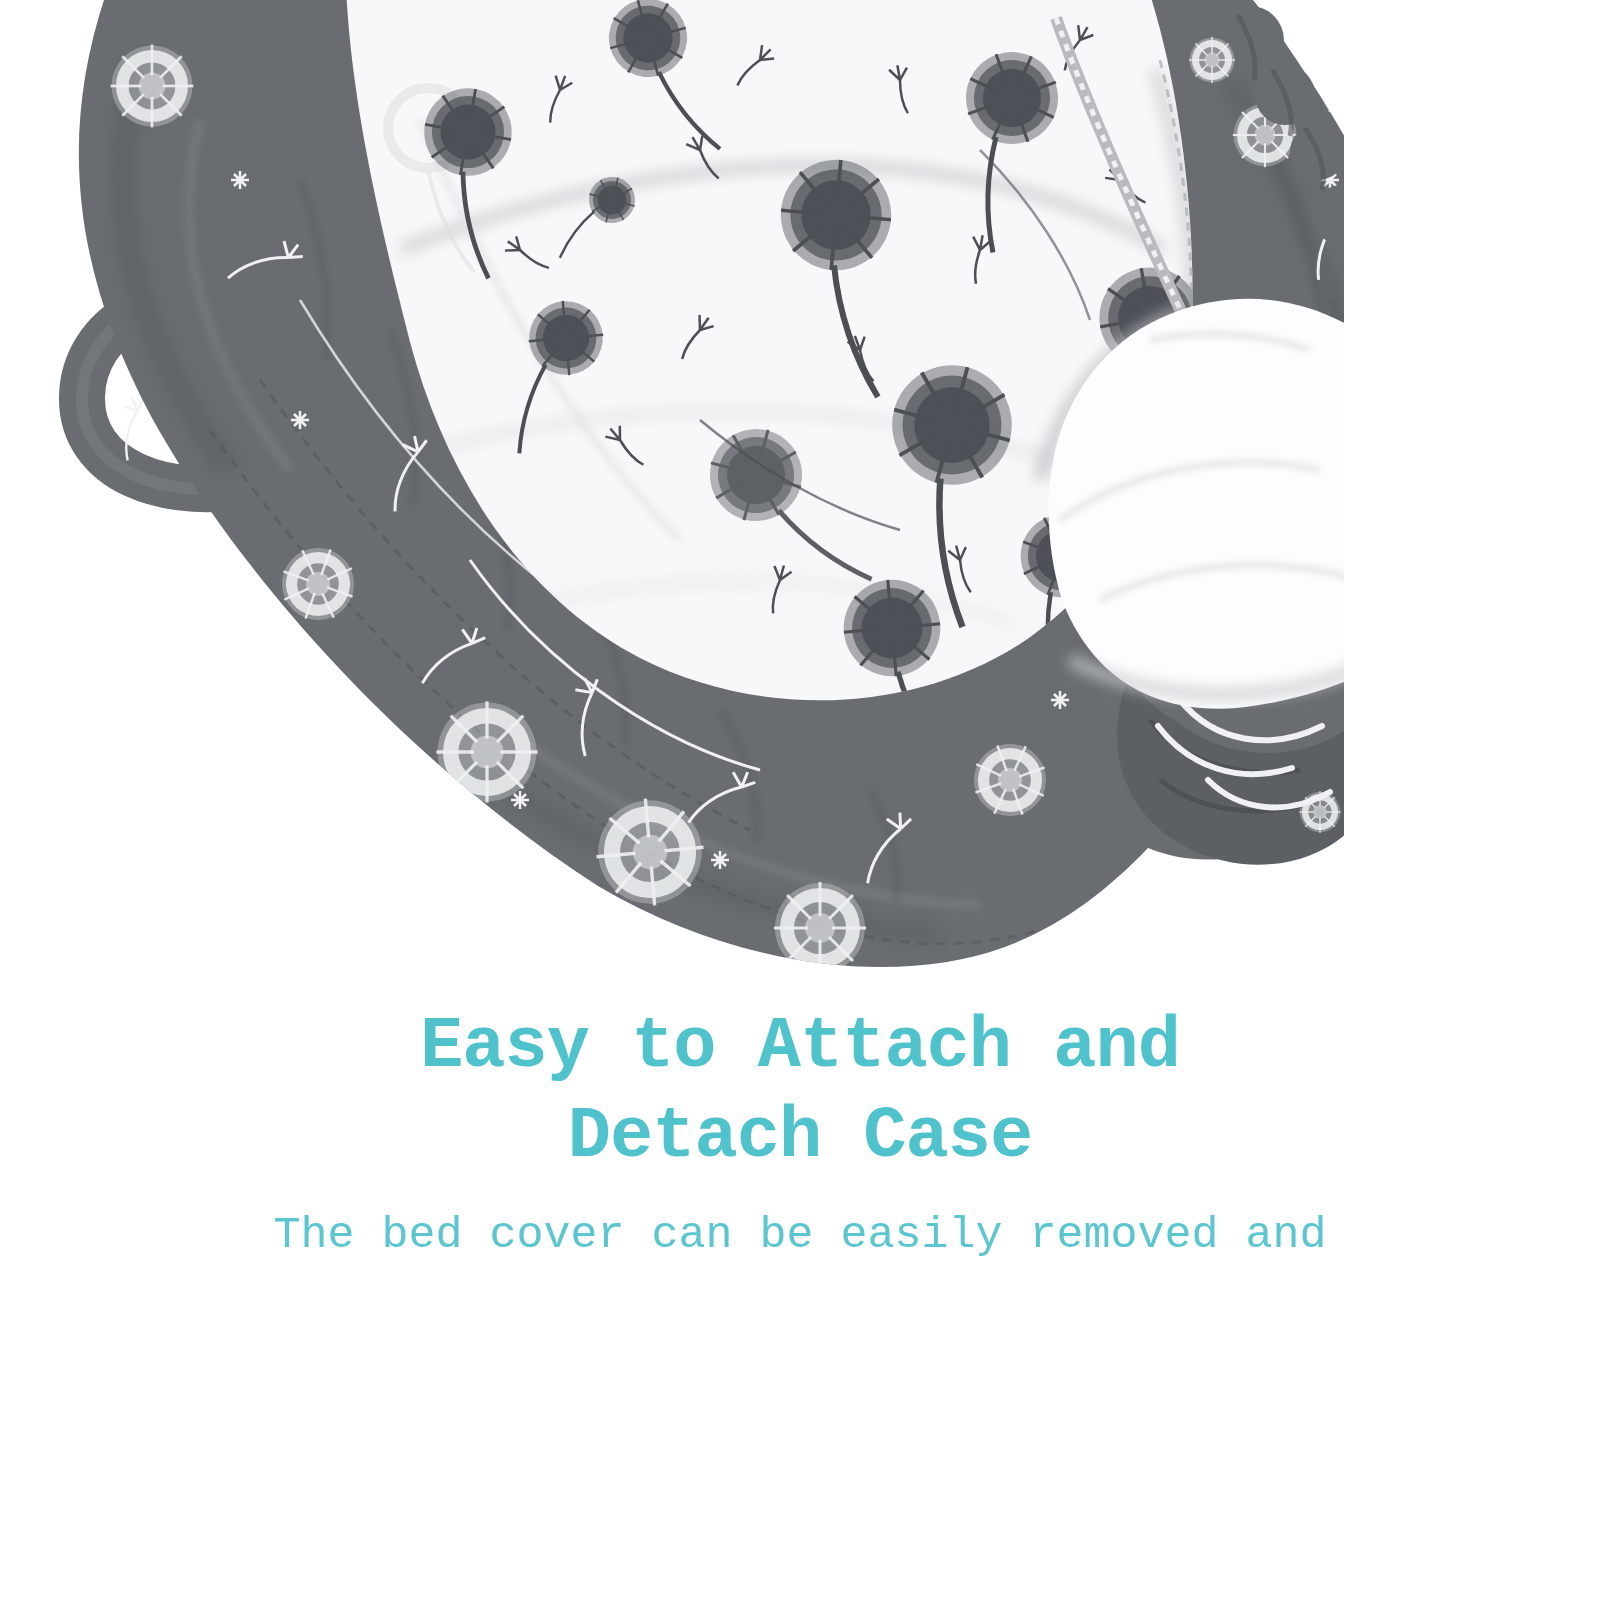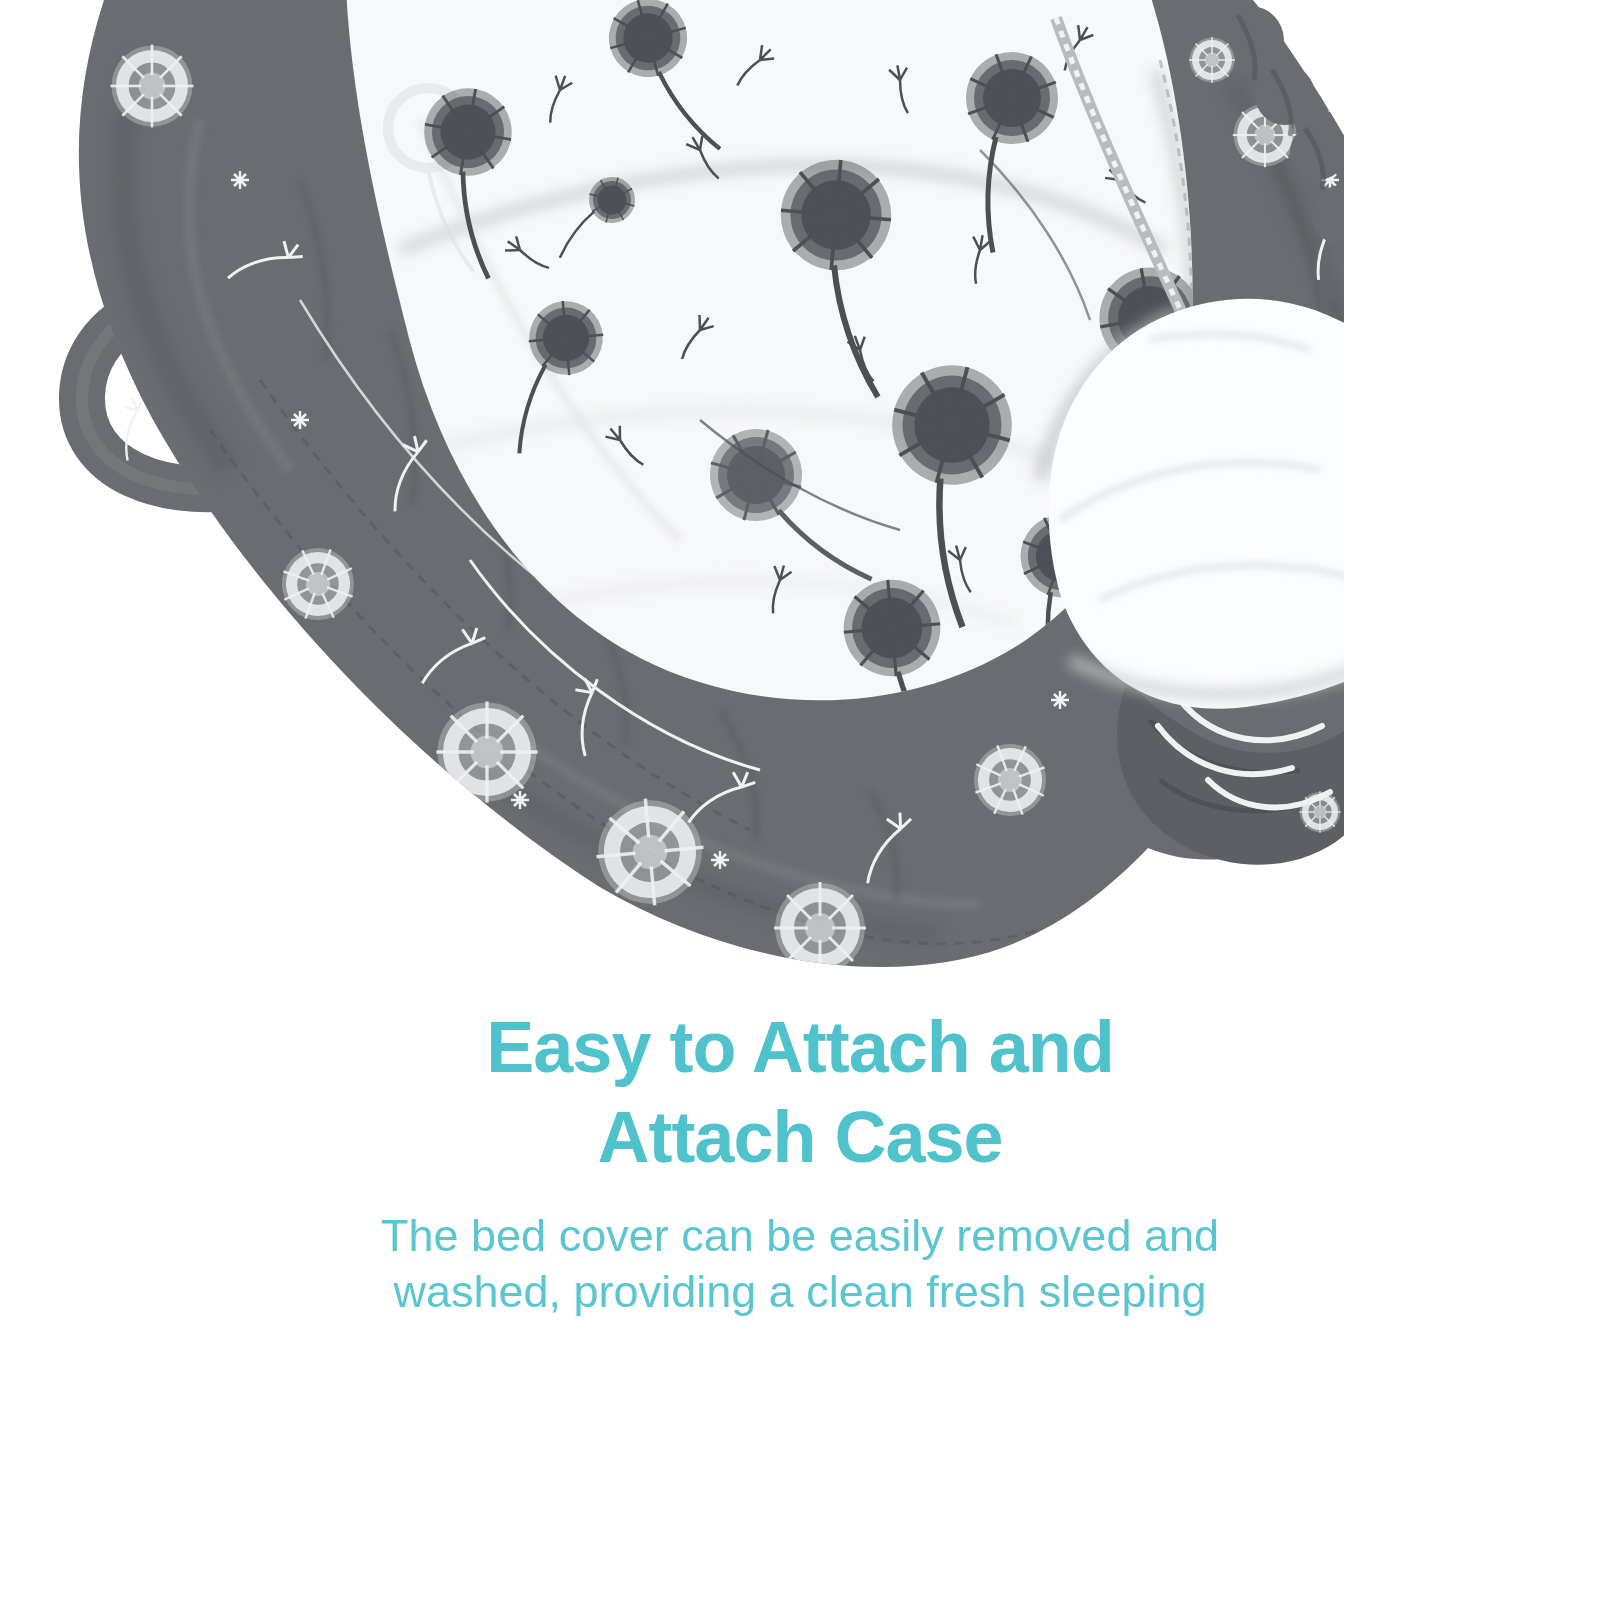--- a/index.html
+++ b/index.html
@@ -9,21 +9,21 @@
     --fabric-gray:#696d71;
     --fabric-gray-dark:#53575b;
     --fabric-gray-light:#7e8286;
     --print-dark:#4c5055;
     --fabric-white:#f7f8f9;
     --pillow-white:#fcfdfe;
     --print-white:#eff1f2;
   }
   .stage{
     position:relative;width:1344px;height:1600px;background:#ffffff;
-    overflow:hidden;font-family:Liberation Sans, sans-serif;
+    overflow:hidden;font-family:Liberation Mono, monospace;
   }
   .photo{position:absolute;top:0;left:0;width:1600px;height:1000px;margin:0;}
   .caption{position:absolute;top:1002px;left:0;width:1600px;text-align:center;}
   .caption h2{
     margin:0;font-size:72px;line-height:90px;font-weight:700;letter-spacing:-1px;
     color:var(--accent);
   }
   .caption h2 span{display:block;}
   .caption p{
     margin:26px 0 16px 0;font-size:45px;line-height:56px;font-weight:400;
@@ -263,21 +263,20 @@
         </g>
         <path d="M1380,600 C1420,590 1448,570 1462,545" fill="none" stroke="#dadcde" stroke-width="5"></path>
         <path d="M1070,660 C1150,700 1260,708 1360,668" fill="none" stroke="#c7cacd" stroke-width="12" opacity="0.8" filter="url(#b7)"></path>
       </g>
     </svg>
   </figure>
 
   <section class="caption">
     <h2>
       <span>Easy to Attach and</span>
-      <span>Attach Case</span>
+      <span>Detach Case</span>
     </h2>
     <p>
       <span>The bed cover can be easily removed and</span>
-      <span>washed, providing a clean fresh sleeping</span>
     </p>
   </section>
 
 </div>
 
 </body></html>

